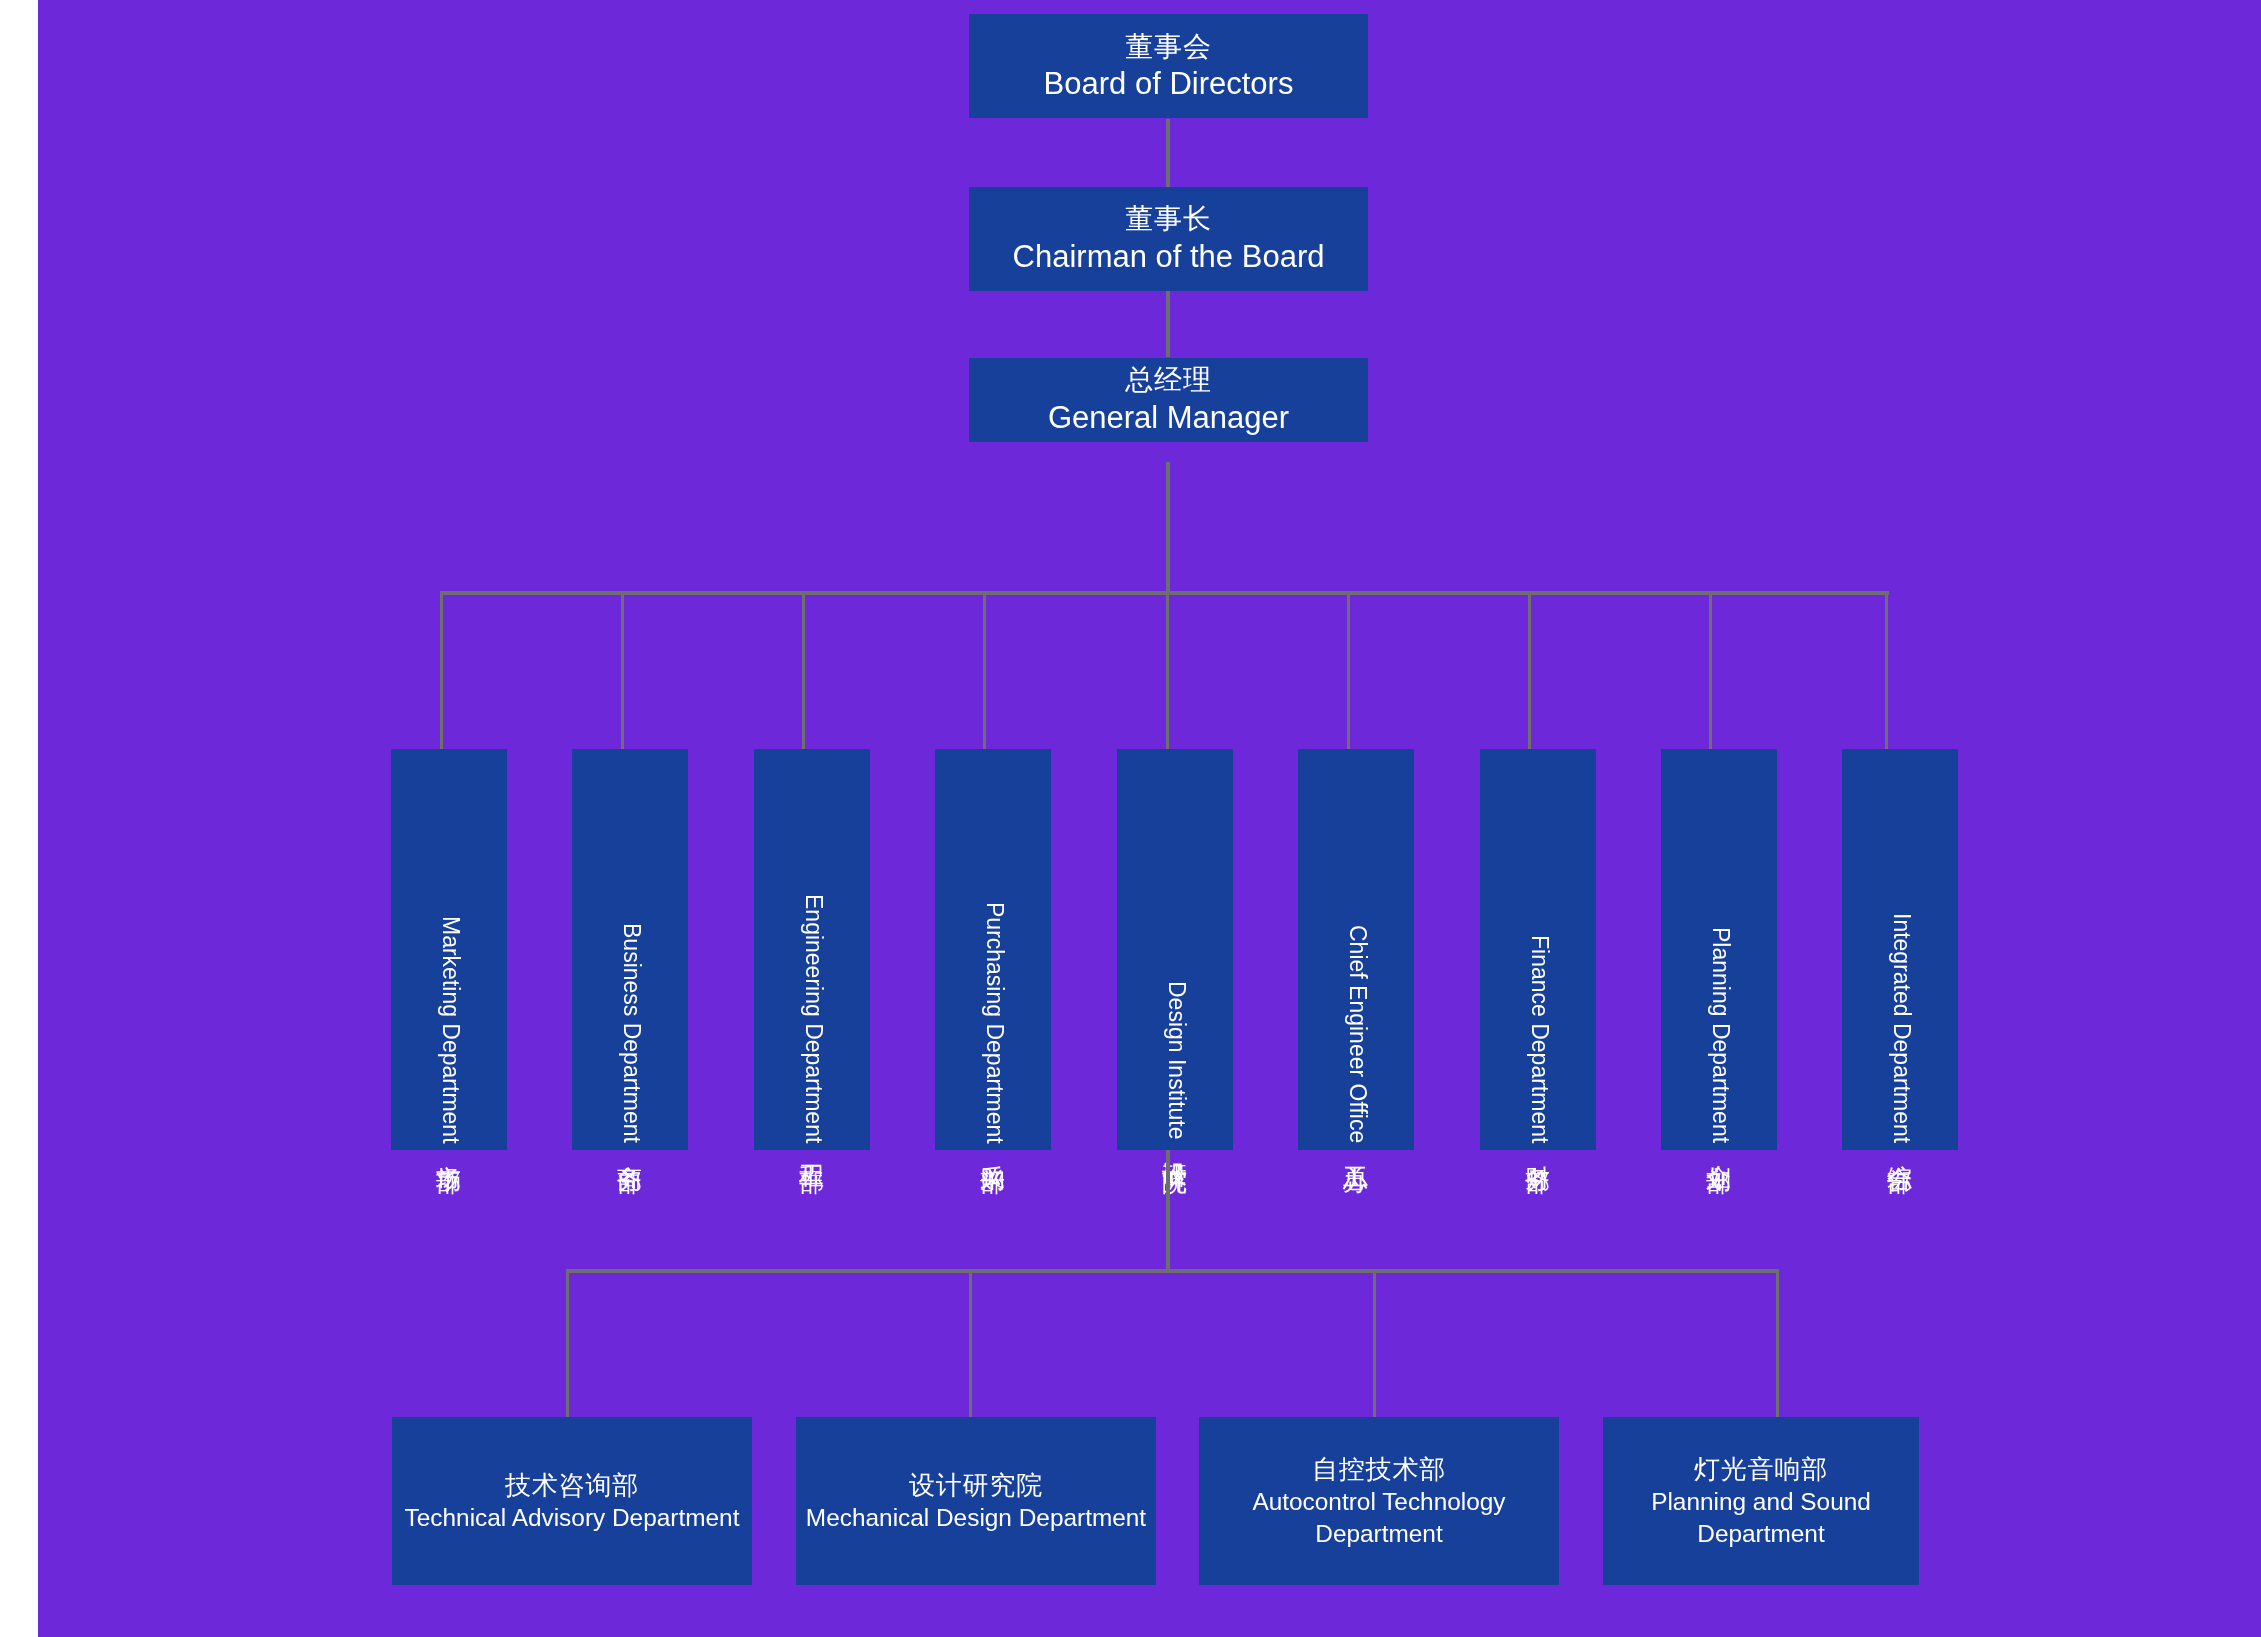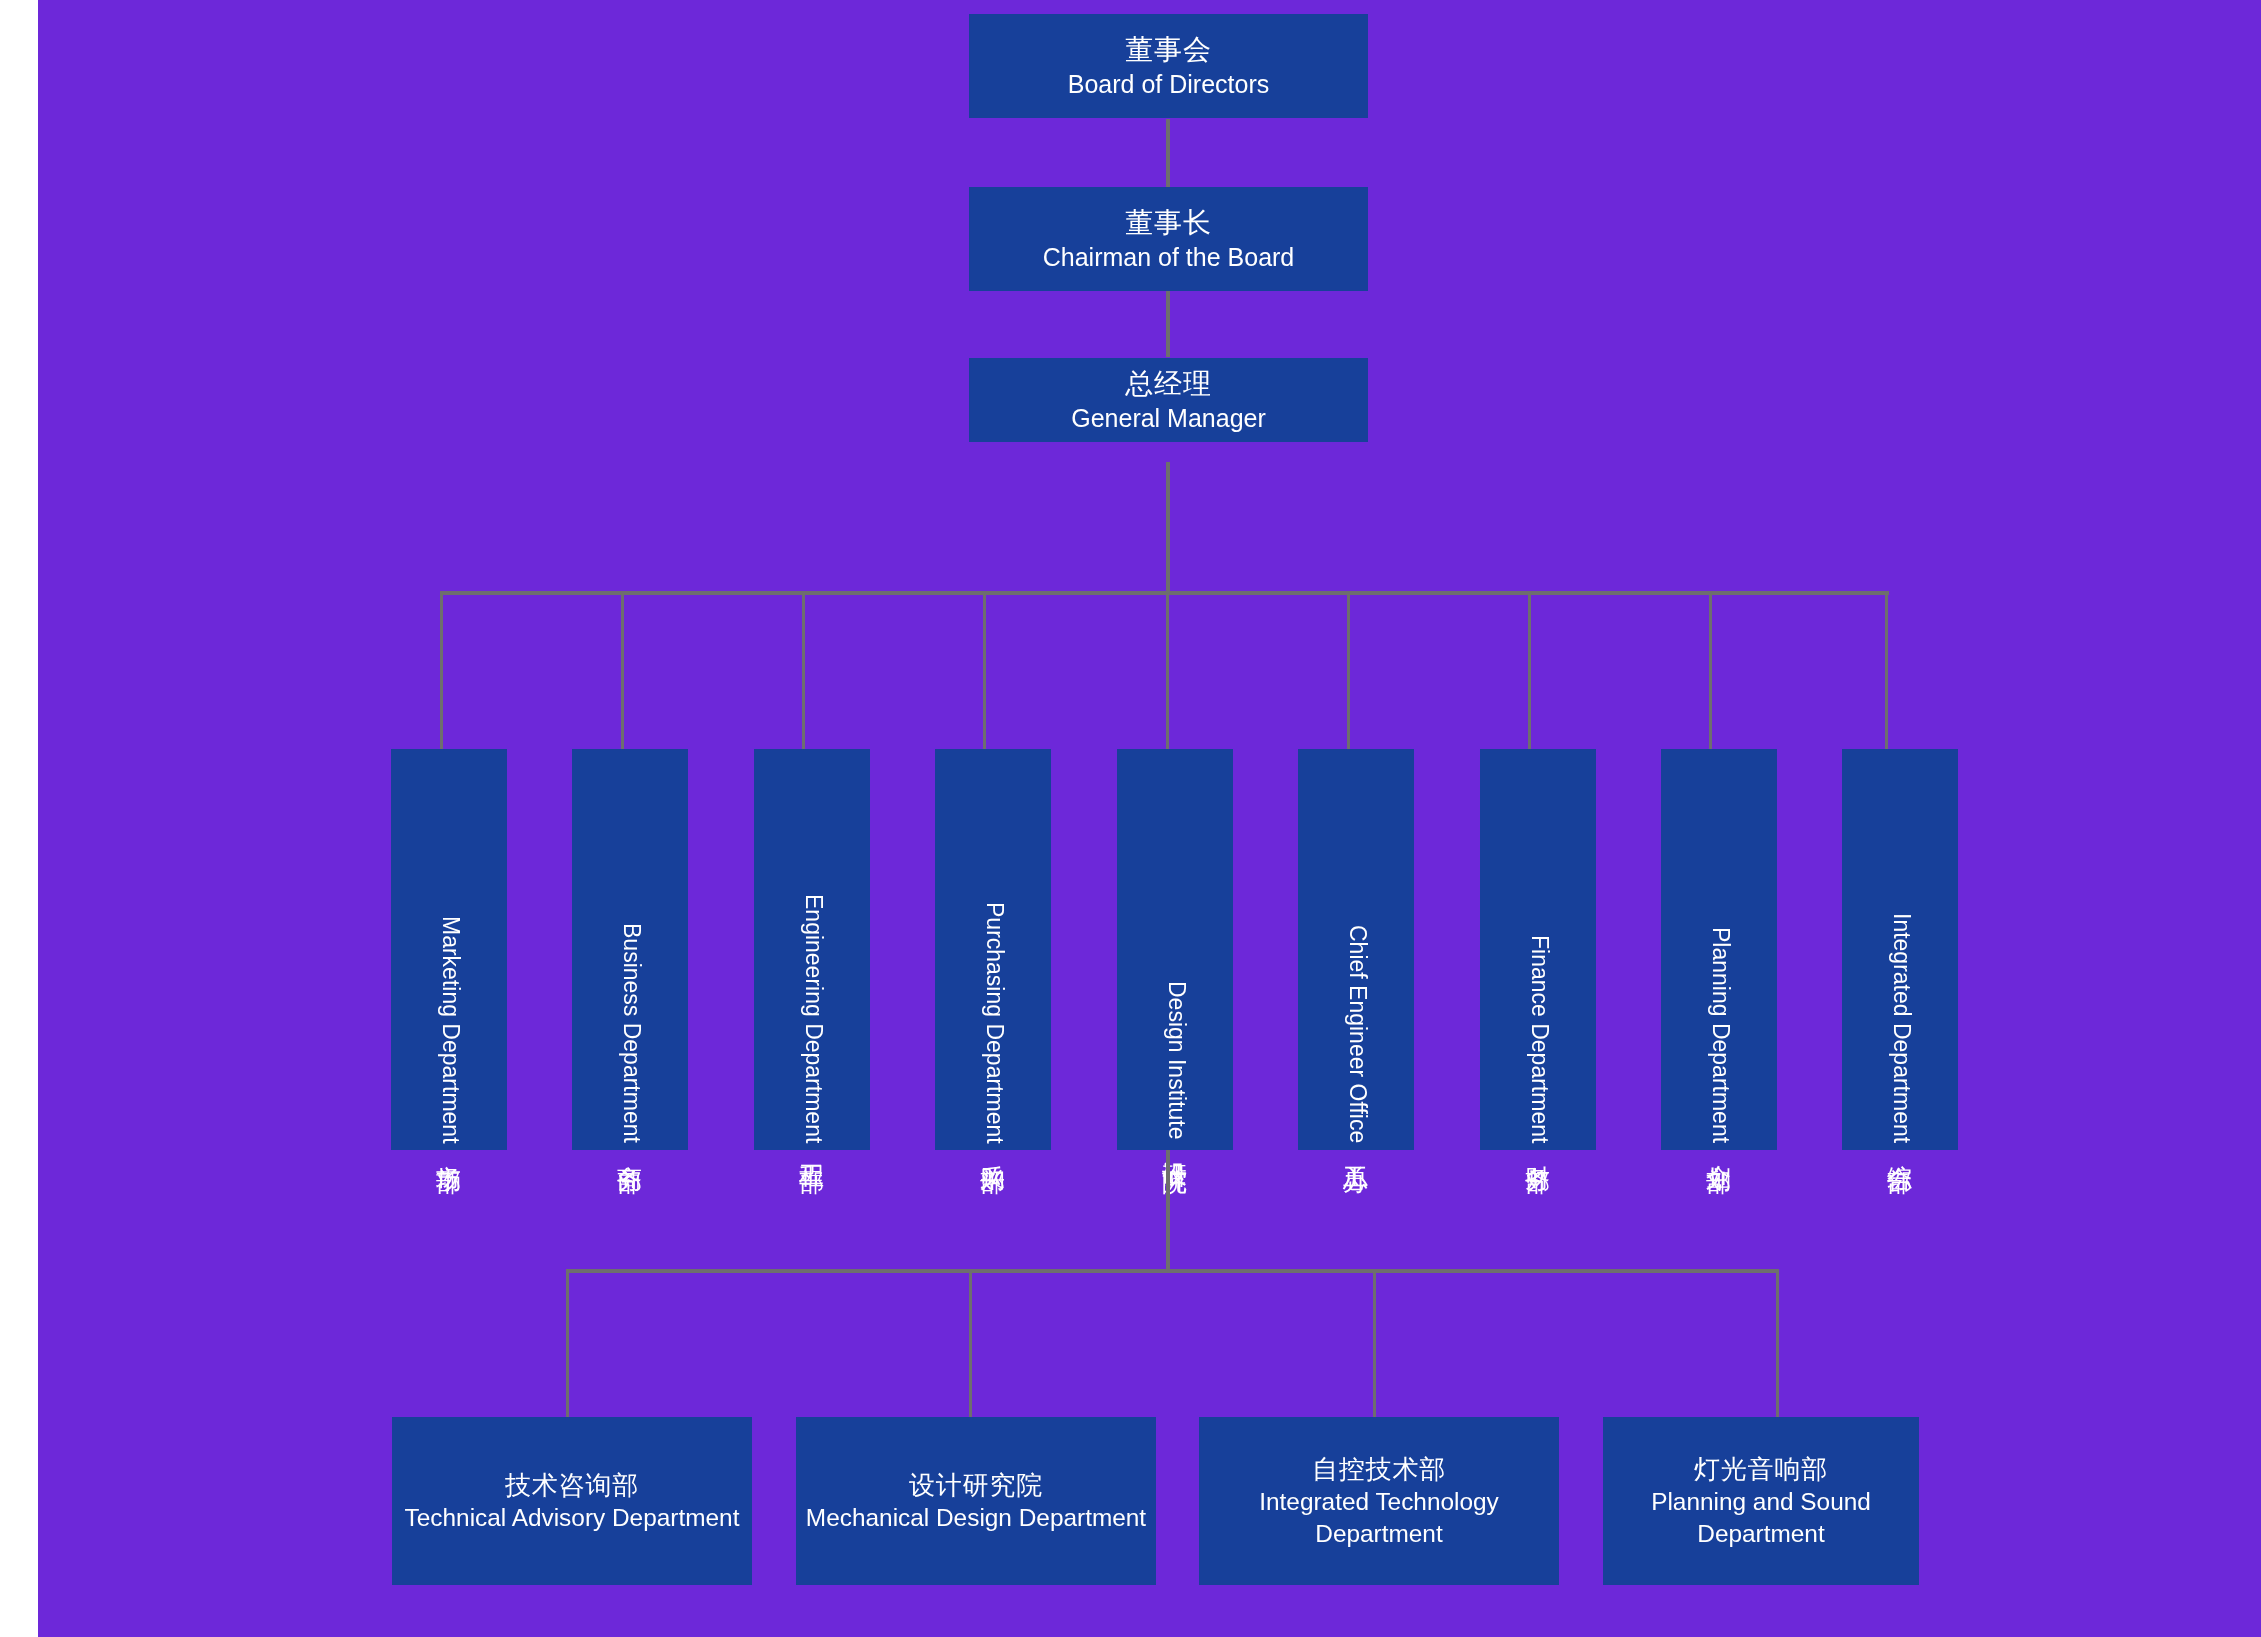--- a/index.html
+++ b/index.html
@@ -28,21 +28,21 @@
     text-align: center;
     line-height: 1.28;
   }
 
   
   .node-top {
     flex-direction: column;
     font-size: 26px;
   }
   .node-top .cn { font-size: 28px; letter-spacing: 0.8px; }
-  .node-top .en { font-size: 25px; }
+  .node-top .en { font-size: 31px; }
 
   
   .node-vert {
     writing-mode: vertical-rl;
     text-orientation: mixed;
     flex-direction: row;
     justify-content: flex-start;
     align-items: center;
     padding-top: 34px;
   }
@@ -196,21 +196,21 @@
     <span class="en">Technical Advisory Department</span>
   </div>
 
   <div class="node node-sub" style="left: 758px; top: 1417px; width: 360px; height: 168px; background: rgb(23, 64, 154); color: rgb(255, 255, 255);">
     <span class="cn">设计研究院</span>
     <span class="en">Mechanical Design Department</span>
   </div>
 
   <div class="node node-sub" style="left: 1161px; top: 1417px; width: 360px; height: 168px; background: rgb(23, 64, 154); color: rgb(255, 255, 255);">
     <span class="cn">自控技术部</span>
-    <span class="en">Integrated Technology Department</span>
+    <span class="en">Autocontrol Technology Department</span>
   </div>
 
   <div class="node node-sub" style="left: 1565px; top: 1417px; width: 316px; height: 168px; background: rgb(23, 64, 154); color: rgb(255, 255, 255);">
     <span class="cn">灯光音响部</span>
     <span class="en">Planning and Sound Department</span>
   </div>
 
 </div>
 
 

